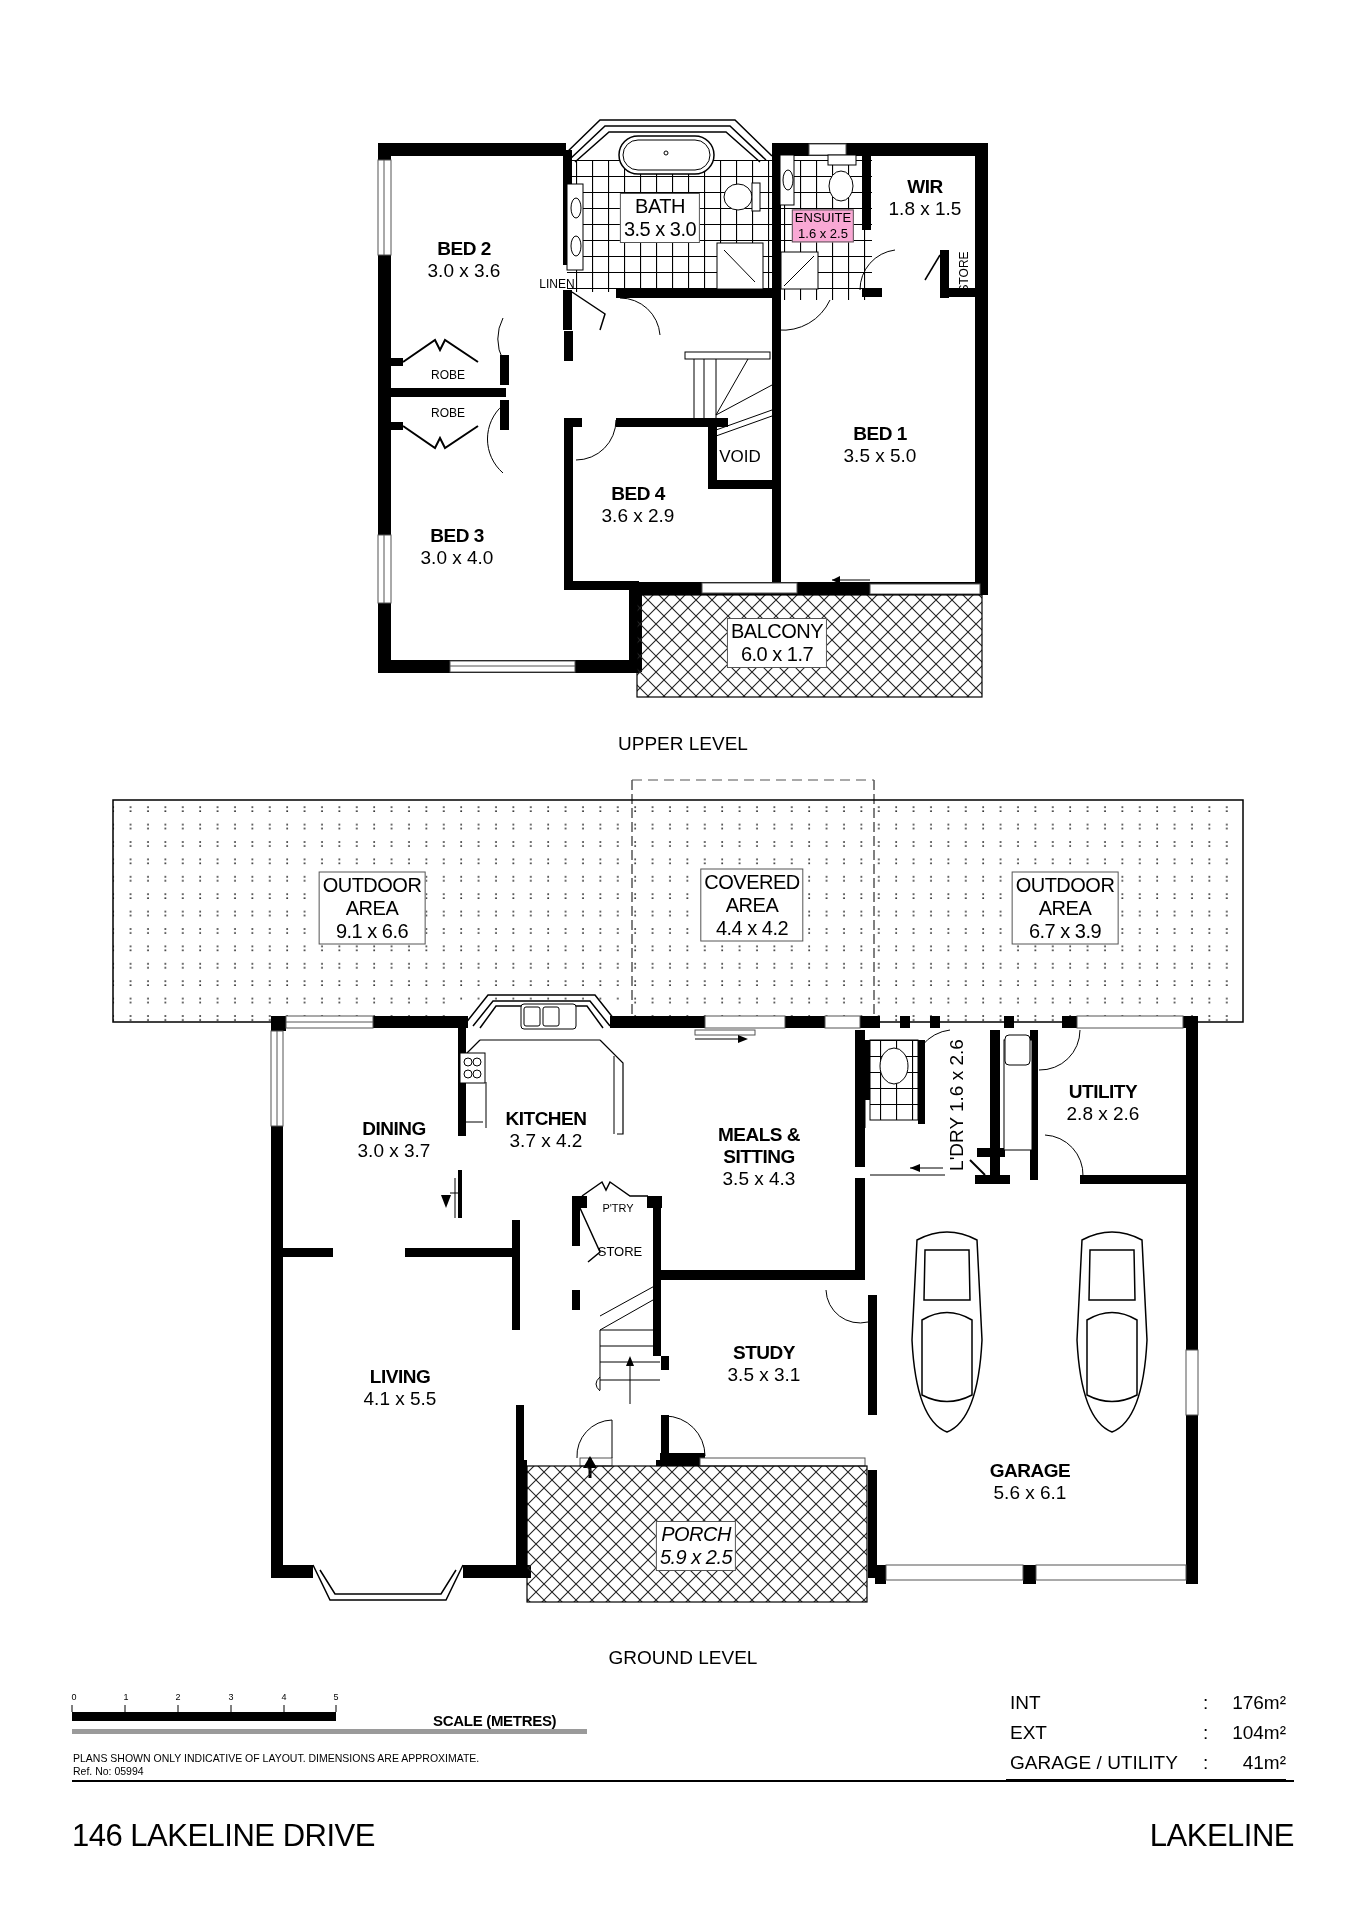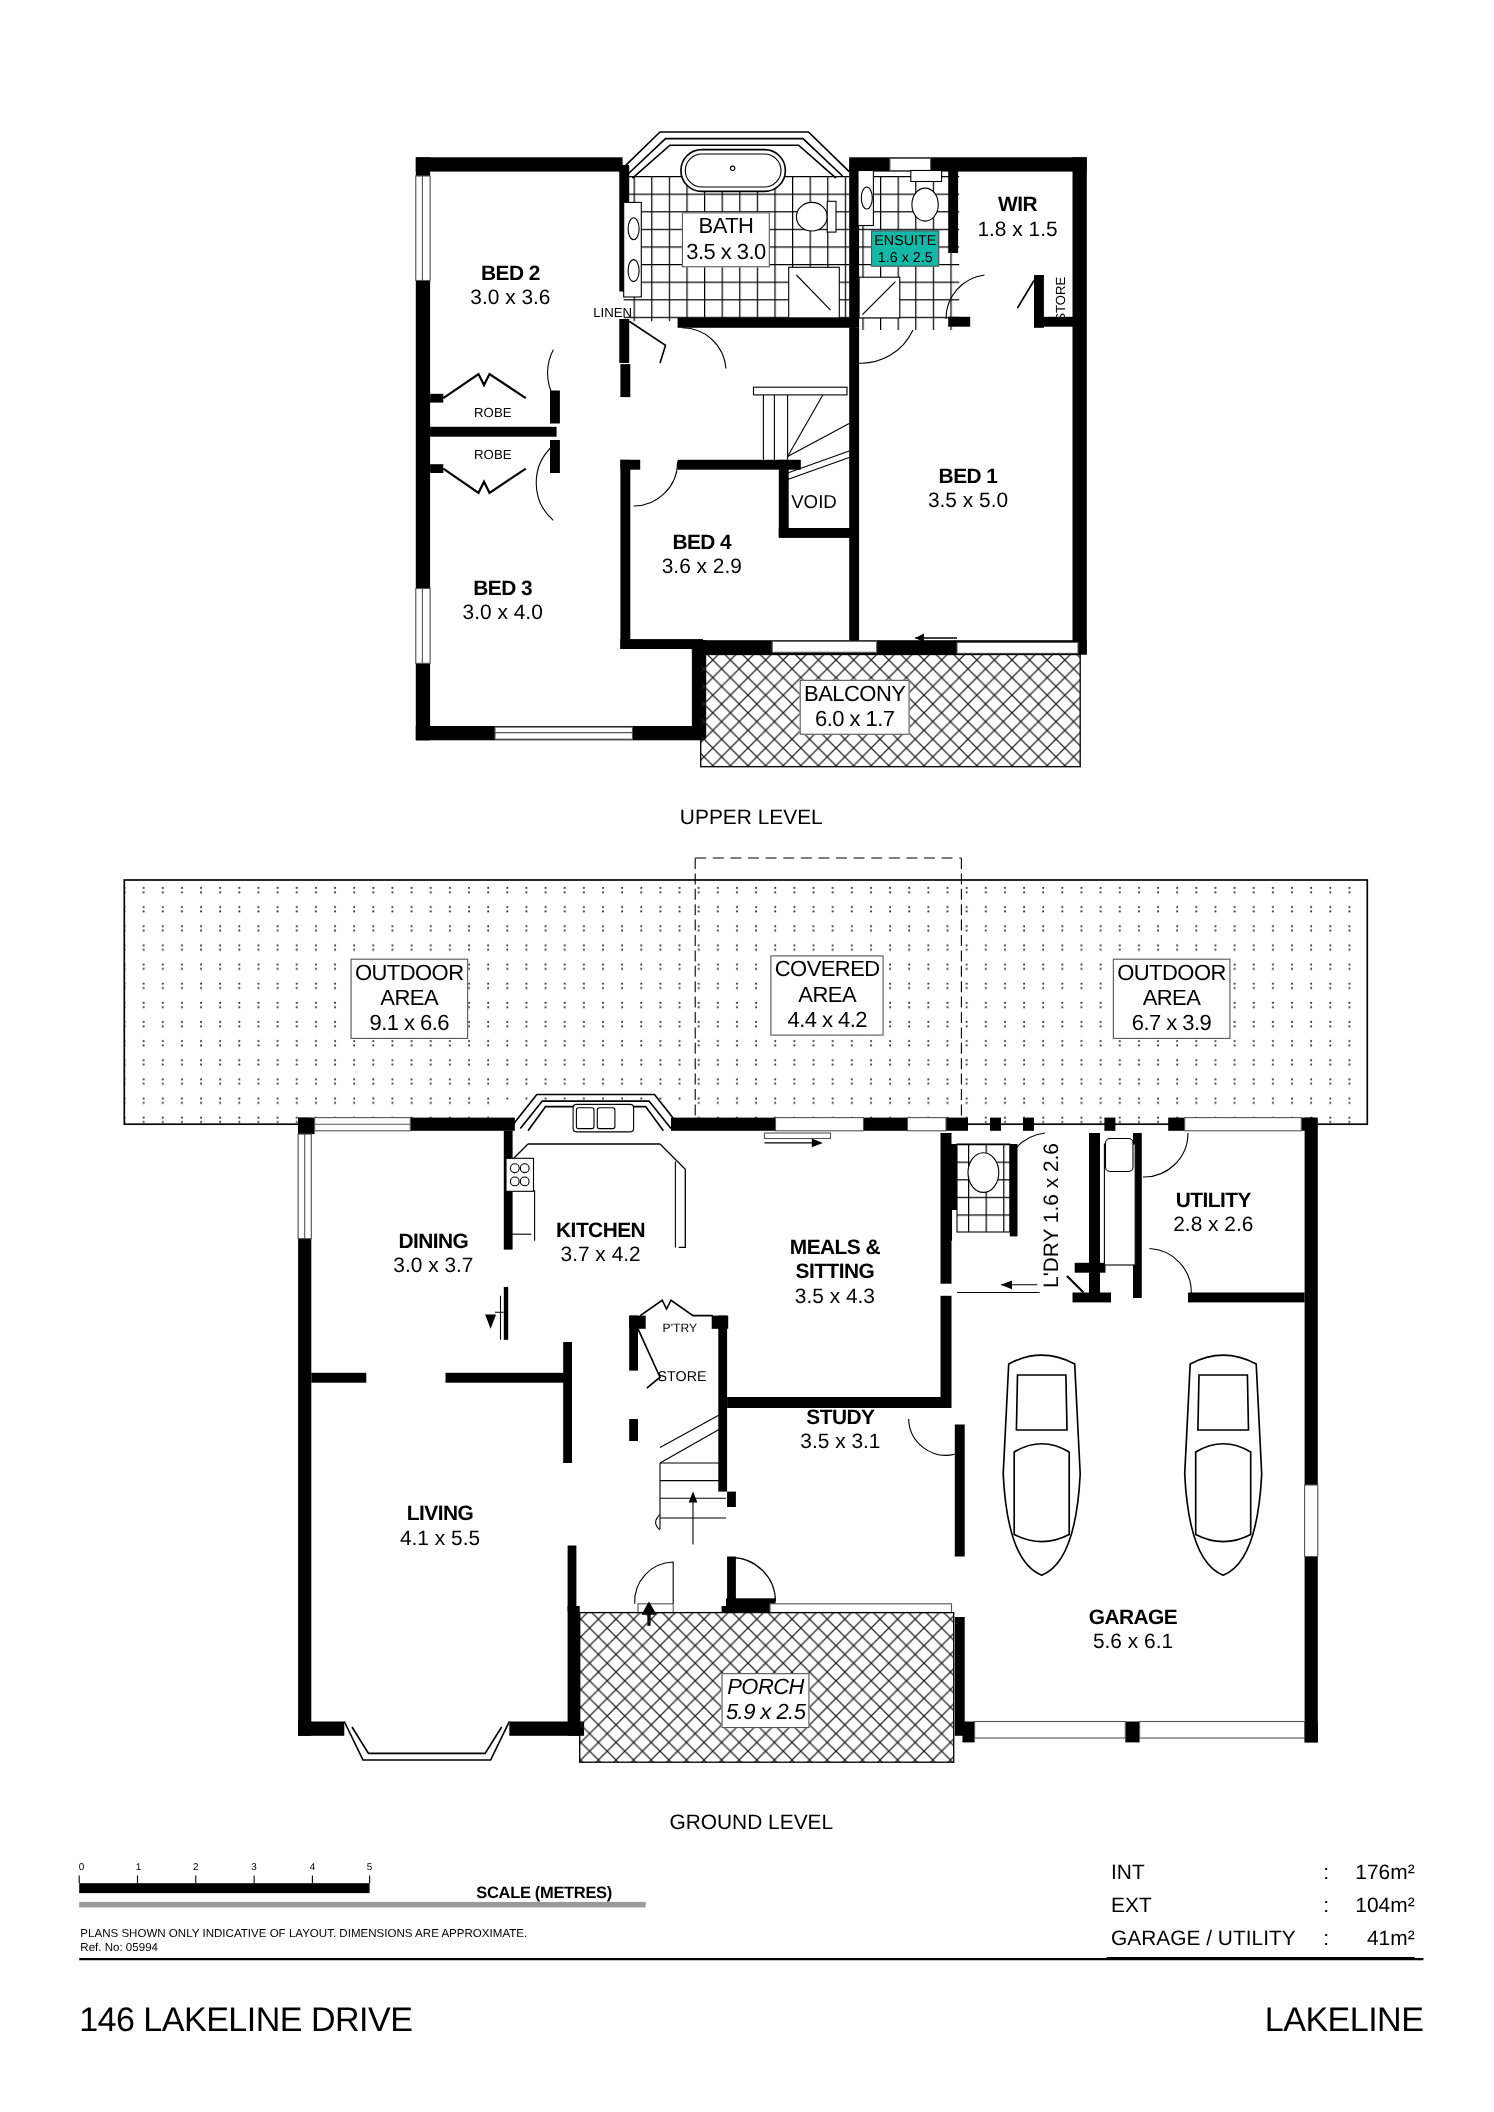--- a/index.html
+++ b/index.html
@@ -5,21 +5,21 @@
   html, body { margin: 0; padding: 0; background: #ffffff; }
   body { width: 1358px; height: 1920px; position: relative; overflow: hidden;
          font-family: "Liberation Sans", sans-serif; color: #000; }
   #plan { position: absolute; left: 0; top: 0; width: 1358px; height: 1920px; }
   .lbl { position: absolute; text-align: center; line-height: 1.15; white-space: nowrap; transform: translate(-50%, -50%); }
   .room-name { font-weight: bold; font-size: 19px; letter-spacing: -0.5px; display: block; }
   .room-dim { font-size: 19px; display: block; }
   .boxed { border: 1.5px solid #555; background: #fff; padding: 1px 3px; font-size: 20px; letter-spacing: -0.5px; }
   .boxed span { display: block; }
   .small { font-size: 12px; }
-  .small-boxed { border: 1.5px solid #555; background: #14b8a6; padding: 0 2px; font-size: 13px; line-height: 1.2; }
+  .small-boxed { border: 1.5px solid #555; background: #f9a8d4; padding: 0 2px; font-size: 13px; line-height: 1.2; }
   .small-boxed span { display:block; }
   .level-title { position: absolute; font-size: 19px; transform: translateX(-50%); }
   .vert { transform: translate(-50%, -50%) rotate(-90deg); }
   .scale-tick { position: absolute; font-size: 9px; transform: translateX(-50%); }
   #scale-title { position: absolute; left: 433px; top: 1712px; font-weight: bold; font-size: 15px; letter-spacing: -0.3px; }
   #disclaimer { position: absolute; left: 73px; top: 1752px; font-size: 10.5px; line-height: 13px; }
   #areas { position: absolute; left: 1010px; top: 1688px; font-size: 19px; line-height: 30px; }
   #areas .row { display: flex; }
   #areas .k { width: 193px; }
   #areas .c { width: 28px; }
@@ -372,21 +372,21 @@
 <div class="lbl" style="left:1103px; top:1103px;">
   <span class="room-name">UTILITY</span>
   <span class="room-dim">2.8 x 2.6</span>
 </div>
 <div class="lbl small" style="left:618px; top:1208px; font-size:11px;">P'TRY</div>
 <div class="lbl small" style="left:620px; top:1252px; font-size:13px;">STORE</div>
 <div class="lbl" style="left:400px; top:1388px;">
   <span class="room-name">LIVING</span>
   <span class="room-dim">4.1 x 5.5</span>
 </div>
-<div class="lbl" style="left:764px; top:1300px;">
+<div class="lbl" style="left:764px; top:1364px;">
   <span class="room-name">STUDY</span>
   <span class="room-dim">3.5 x 3.1</span>
 </div>
 <div class="lbl" style="left:1030px; top:1482px;">
   <span class="room-name">GARAGE</span>
   <span class="room-dim">5.6 x 6.1</span>
 </div>
 <div class="lbl boxed" style="left:696px; top:1546px;font-style:italic;">
   <span>PORCH</span>
   <span>5.9 x 2.5</span>

